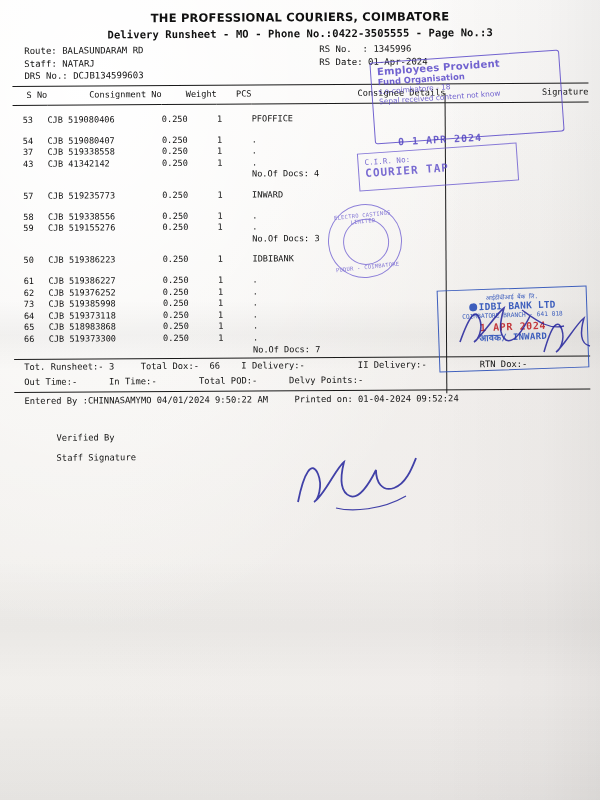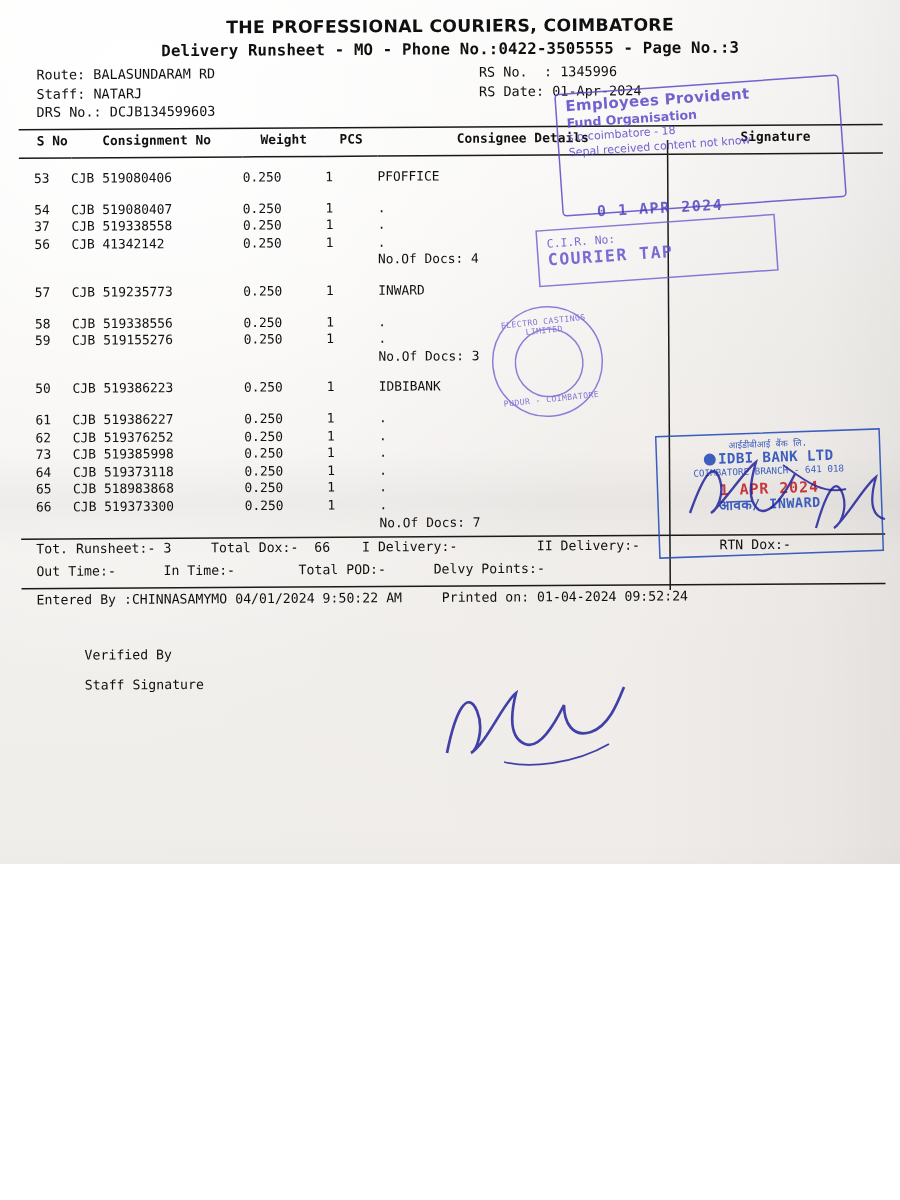--- a/index.html
+++ b/index.html
@@ -9,21 +9,21 @@
   }
   body {
     width: 600px;
     height: 800px;
     overflow: hidden;
     font-family: "DejaVu Sans Mono", monospace;
   }
   .page {
     position: relative;
     width: 600px;
-    height: 576px;
+    height: 800px;
     background: #f7f5f2;
     background-image:
       radial-gradient(ellipse at 15% 10%, #ffffff 0%, rgba(255,255,255,0) 55%),
       radial-gradient(ellipse at 85% 85%, #efecea 0%, rgba(239,236,234,0) 60%),
       linear-gradient(178deg, #fbfaf9 0%, #f4f2ef 45%, #efedea 100%);
     overflow: hidden;
   }
   
   .crease {
     position: absolute;
@@ -77,22 +77,22 @@
     margin-top: 3px;
   }
   table.sheet {
     width: 100%;
     border-collapse: collapse;
     font-size: 8.6px;
     line-height: 11.6px;
     table-layout: fixed;
   }
   table.sheet th {
-    font-weight: bold;
-    text-align: center;
+    font-weight: normal;
+    text-align: right;
     padding: 3px 0 3px 0;
     vertical-align: top;
     white-space: nowrap;
   }
   table.sheet td {
     padding: 0;
     vertical-align: top;
     white-space: nowrap;
   }
   .c-sno   { width: 34px; padding-left: 10px !important; }
@@ -352,21 +352,21 @@
           </tr>
           <tr>
             <td class="c-sno">37</td>
             <td>CJB 519338558</td>
             <td>0.250</td>
             <td>1</td>
             <td>.</td>
             <td></td>
           </tr>
           <tr>
-            <td class="c-sno">56</td>
+            <td class="c-sno">43</td>
             <td>CJB 41342142</td>
             <td>0.250</td>
             <td>1</td>
             <td>.</td>
             <td></td>
           </tr>
           <tr>
             <td colspan="4"></td>
             <td class="docs">No.Of Docs: 4</td>
             <td></td>

